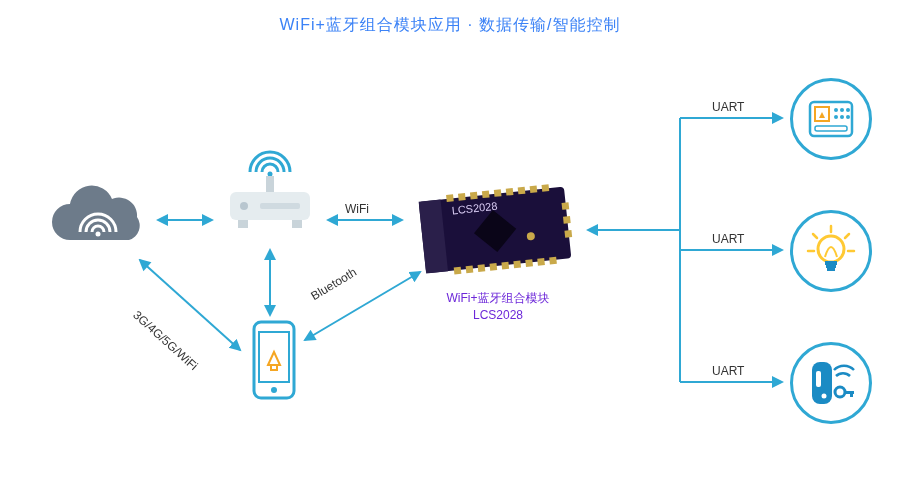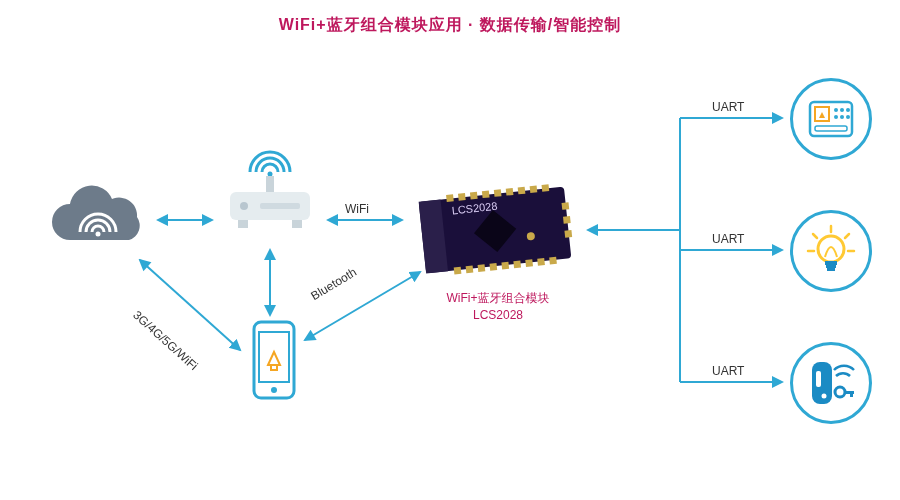--- a/index.html
+++ b/index.html
@@ -9,38 +9,38 @@
     background: #ffffff;
     font-family: "Microsoft YaHei", Arial, sans-serif;
     position: relative;
     overflow: hidden;
   }
   .title {
     position: absolute;
     top: 15px;
     left: 50%;
     transform: translateX(-50%);
-    font-weight: bold;
+    font-weight: normal;
     font-size: 16px;
-    color: #be185d;
+    color: #3b82f6;
     letter-spacing: 1px;
   }
   .node {
     position: absolute;
   }
   .label {
     position: absolute;
     font-size: 12px;
     color: #333;
     white-space: nowrap;
   }
   .module-caption {
     position: absolute;
     font-size: 12px;
-    color: #be185d;
+    color: #6d28d9;
     text-align: center;
     line-height: 1.4;
   }
   
   .cloud {
     left: 40px; top: 185px;
     width: 110px; height: 70px;
   }
   
   .router {

